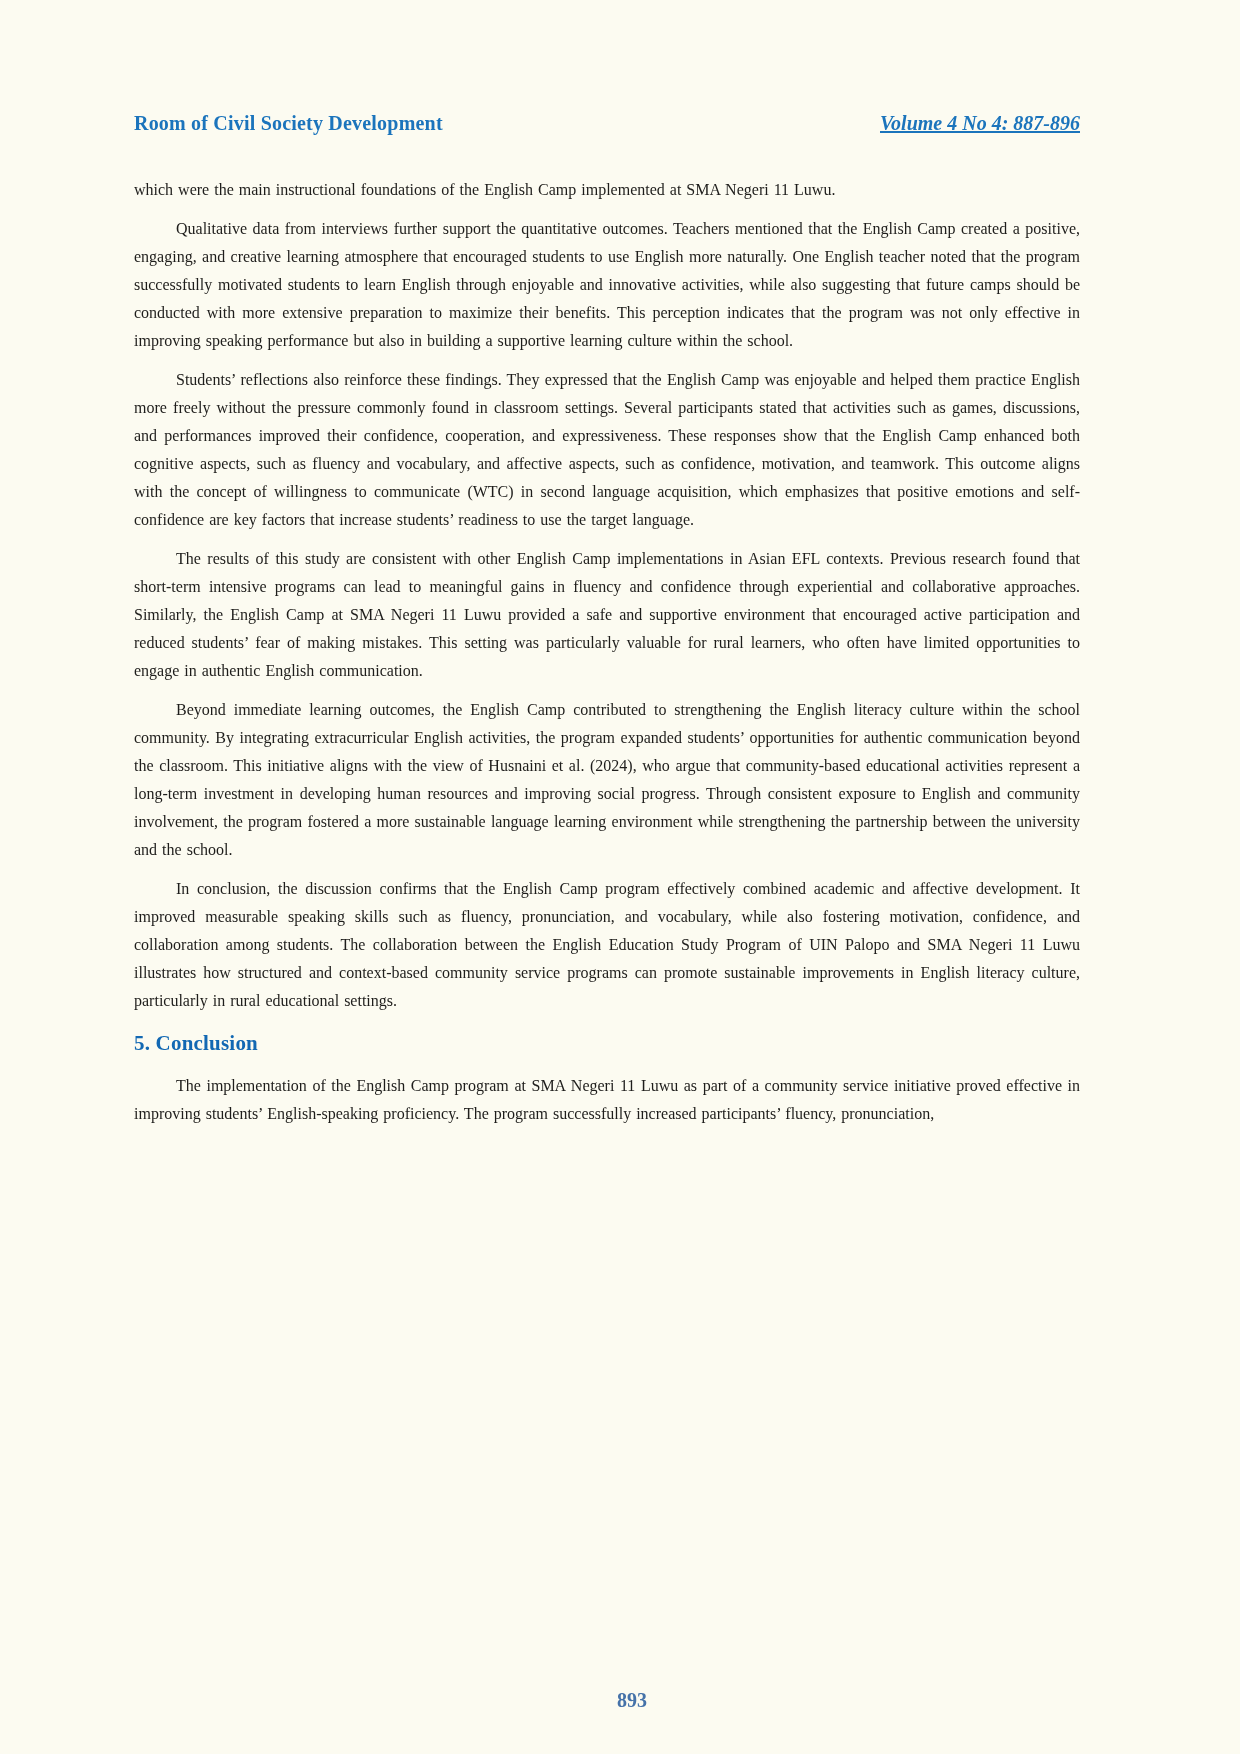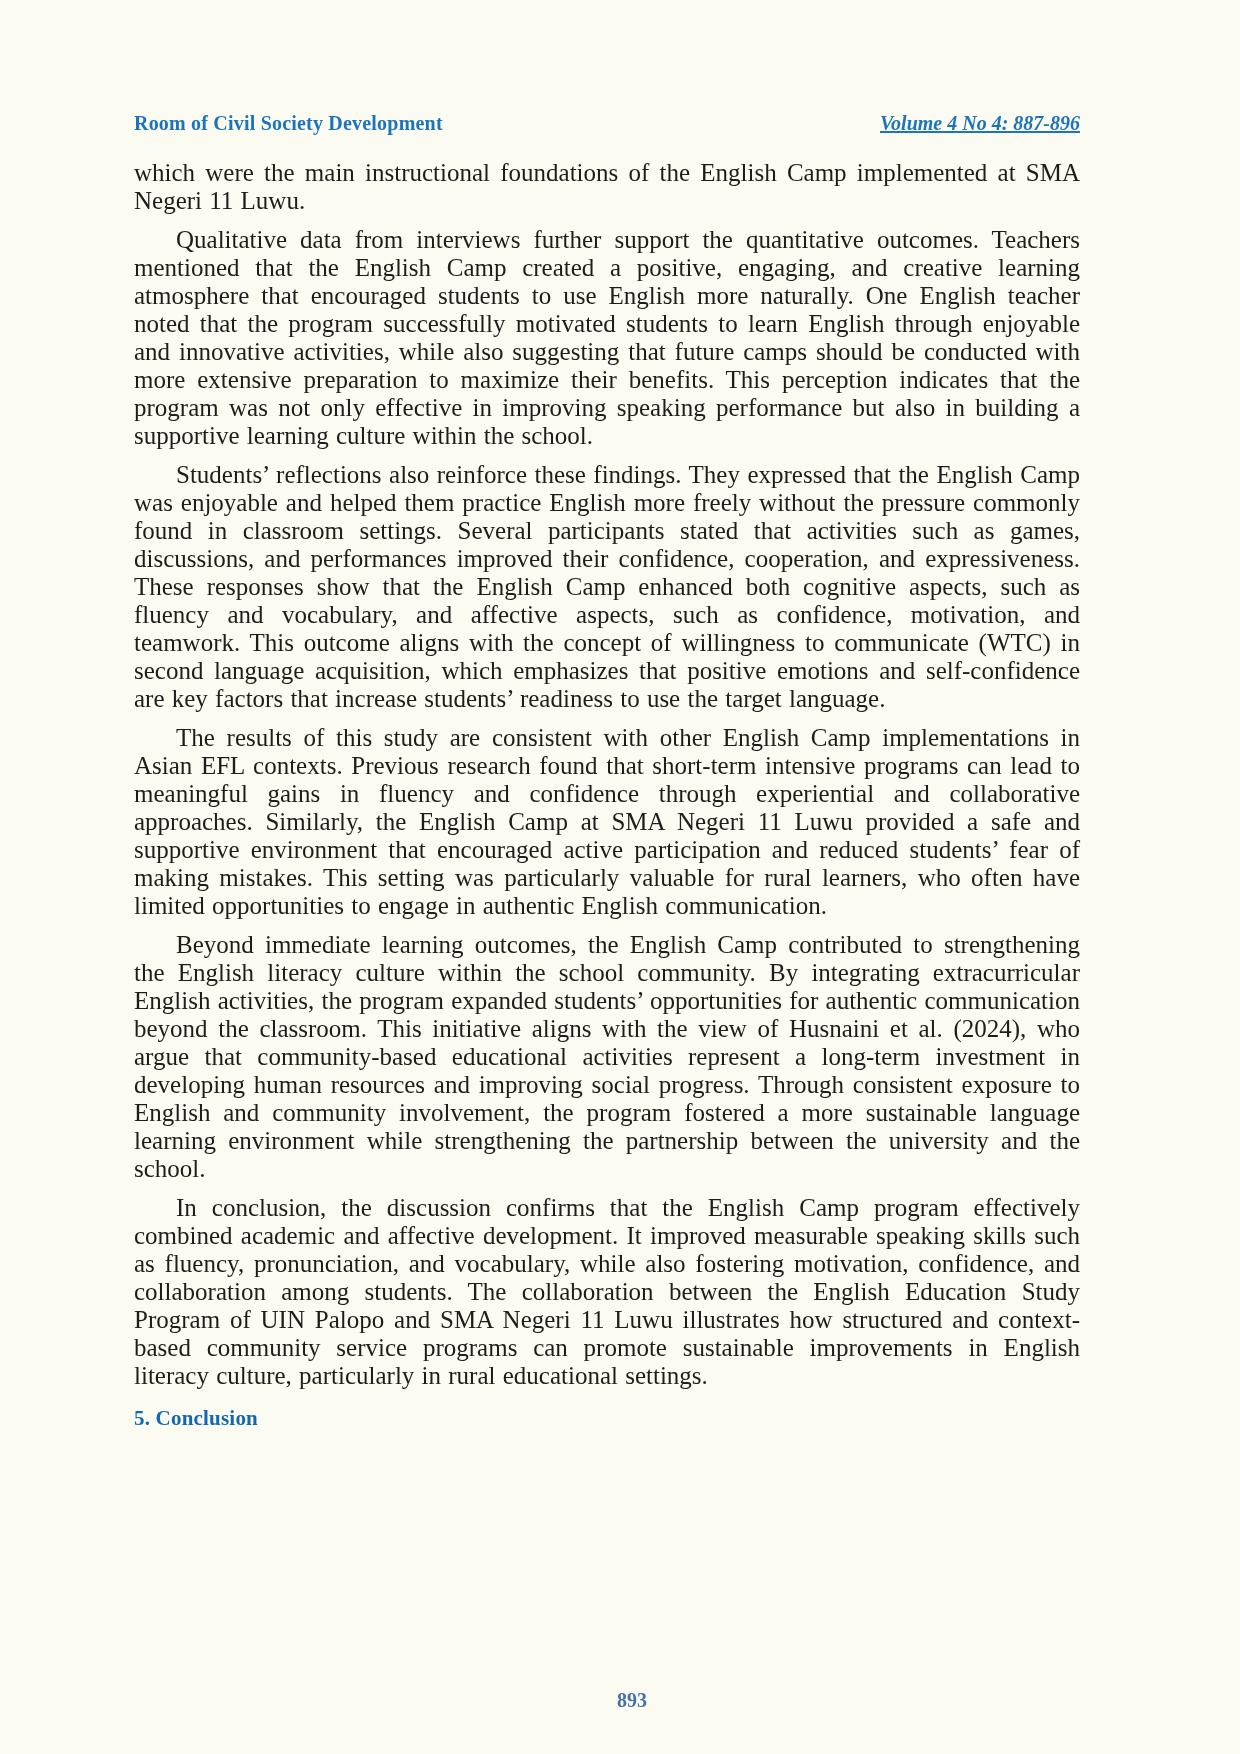--- a/index.html
+++ b/index.html
@@ -19,34 +19,34 @@
     color: #1e1d1b;
     overflow: hidden;
   }
   .page-header {
     display: flex;
     justify-content: space-between;
     align-items: baseline;
     font-size: 20px;
     font-weight: bold;
     color: #1b74bc;
-    margin-bottom: 24px;
+    margin-bottom: 41px;
     gap: 44px;
   }
   .journal-name {
     font-weight: bold;
     letter-spacing: 0.2px;
   }
   .volume-info {
     font-style: italic;
     font-weight: bold;
     text-decoration: underline;
   }
   .document-body p {
-    font-size: 25px;
+    font-size: 16px;
     line-height: 28px;
     text-align: justify;
     margin: 0 0 11px 0;
     text-indent: 42px;
     word-spacing: 1px;
   }
   .document-body p.no-indent {
     text-indent: 0;
   }
   .section-heading {
@@ -82,19 +82,20 @@
   <main class="document-body">
     <p class="no-indent">which were the main instructional foundations of the English Camp implemented at SMA Negeri 11 Luwu.</p>
     <p>Qualitative data from interviews further support the quantitative outcomes. Teachers mentioned that the English Camp created a positive, engaging, and creative learning atmosphere that encouraged students to use English more naturally. One English teacher noted that the program successfully motivated students to learn English through enjoyable and innovative activities, while also suggesting that future camps should be conducted with more extensive preparation to maximize their benefits. This perception indicates that the program was not only effective in improving speaking performance but also in building a supportive learning culture within the school.</p>
     <p>Students’ reflections also reinforce these findings. They expressed that the English Camp was enjoyable and helped them practice English more freely without the pressure commonly found in classroom settings. Several participants stated that activities such as games, discussions, and performances improved their confidence, cooperation, and expressiveness. These responses show that the English Camp enhanced both cognitive aspects, such as fluency and vocabulary, and affective aspects, such as confidence, motivation, and teamwork. This outcome aligns with the concept of willingness to communicate (WTC) in second language acquisition, which emphasizes that positive emotions and self-confidence are key factors that increase students’ readiness to use the target language.</p>
     <p>The results of this study are consistent with other English Camp implementations in Asian EFL contexts. Previous research found that short-term intensive programs can lead to meaningful gains in fluency and confidence through experiential and collaborative approaches. Similarly, the English Camp at SMA Negeri 11 Luwu provided a safe and supportive environment that encouraged active participation and reduced students’ fear of making mistakes. This setting was particularly valuable for rural learners, who often have limited opportunities to engage in authentic English communication.</p>
     <p>Beyond immediate learning outcomes, the English Camp contributed to strengthening the English literacy culture within the school community. By integrating extracurricular English activities, the program expanded students’ opportunities for authentic communication beyond the classroom. This initiative aligns with the view of Husnaini et al. (2024), who argue that community-based educational activities represent a long-term investment in developing human resources and improving social progress. Through consistent exposure to English and community involvement, the program fostered a more sustainable language learning environment while strengthening the partnership between the university and the school.</p>
     <p>In conclusion, the discussion confirms that the English Camp program effectively combined academic and affective development. It improved measurable speaking skills such as fluency, pronunciation, and vocabulary, while also fostering motivation, confidence, and collaboration among students. The collaboration between the English Education Study Program of UIN Palopo and SMA Negeri 11 Luwu illustrates how structured and context-based community service programs can promote sustainable improvements in English literacy culture, particularly in rural educational settings.</p>
 
     <h2 class="section-heading">5. Conclusion</h2>
 
+    <p>The implementation of the English Camp program at SMA Negeri 11 Luwu as part of a community service initiative proved effective in improving students’ English-speaking proficiency. The program successfully increased participants’ fluency, pronunciation,</p>
   </main>
 
   <footer class="page-footer">
     <span class="page-number">893</span>
   </footer>
 
 </div>
 
 </body></html>

